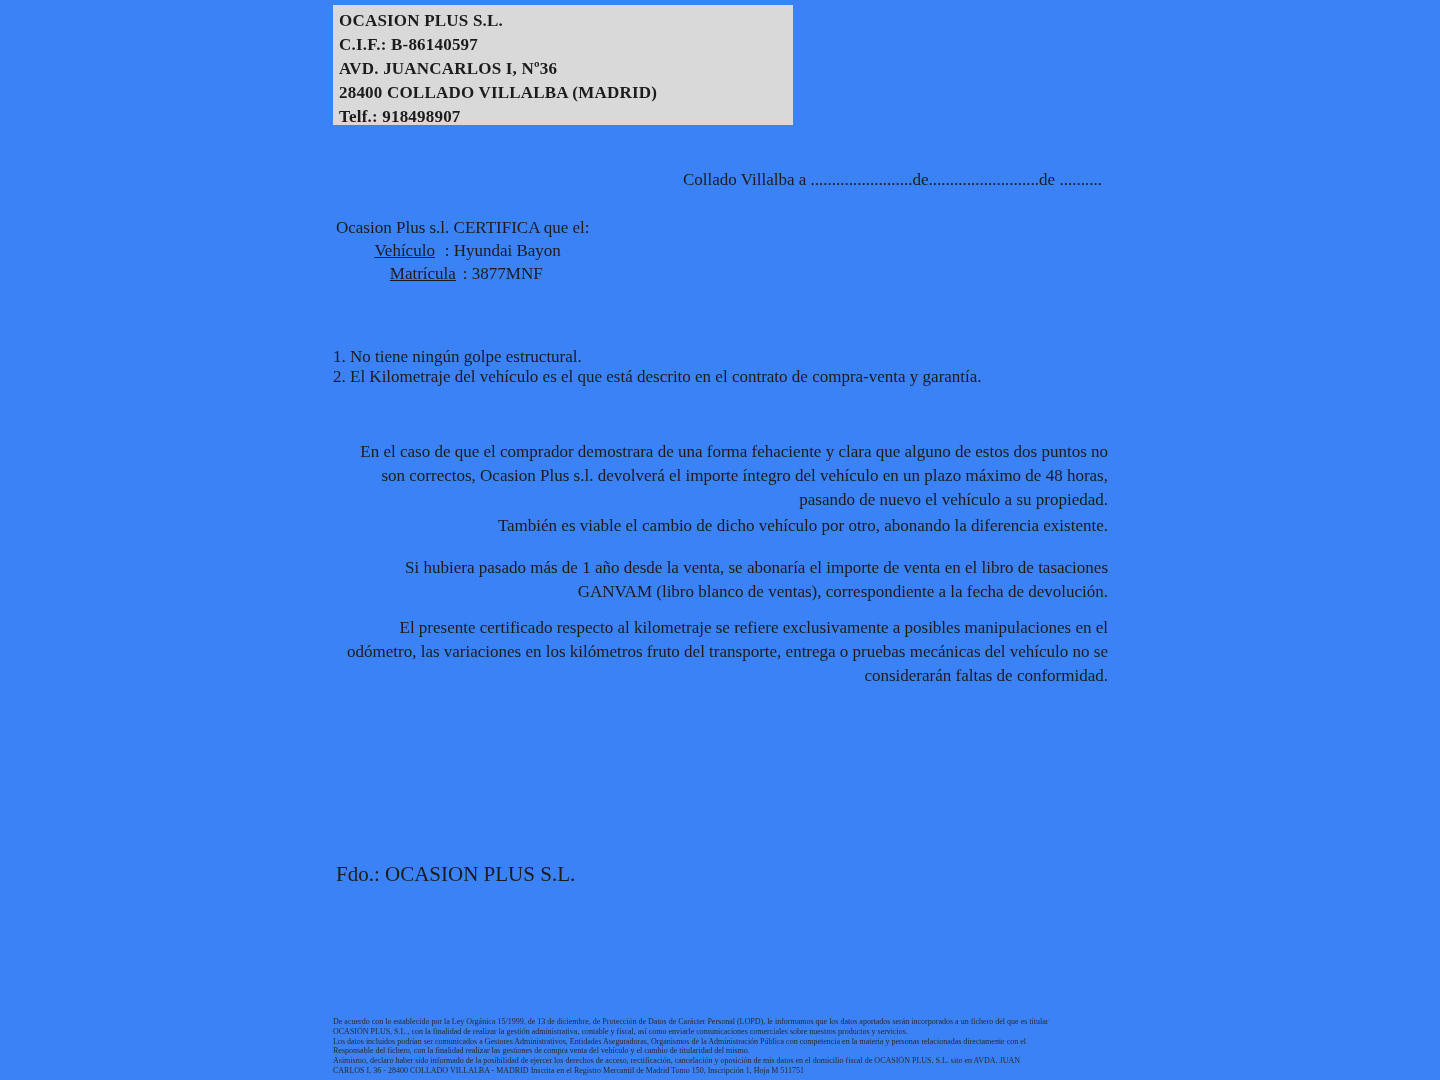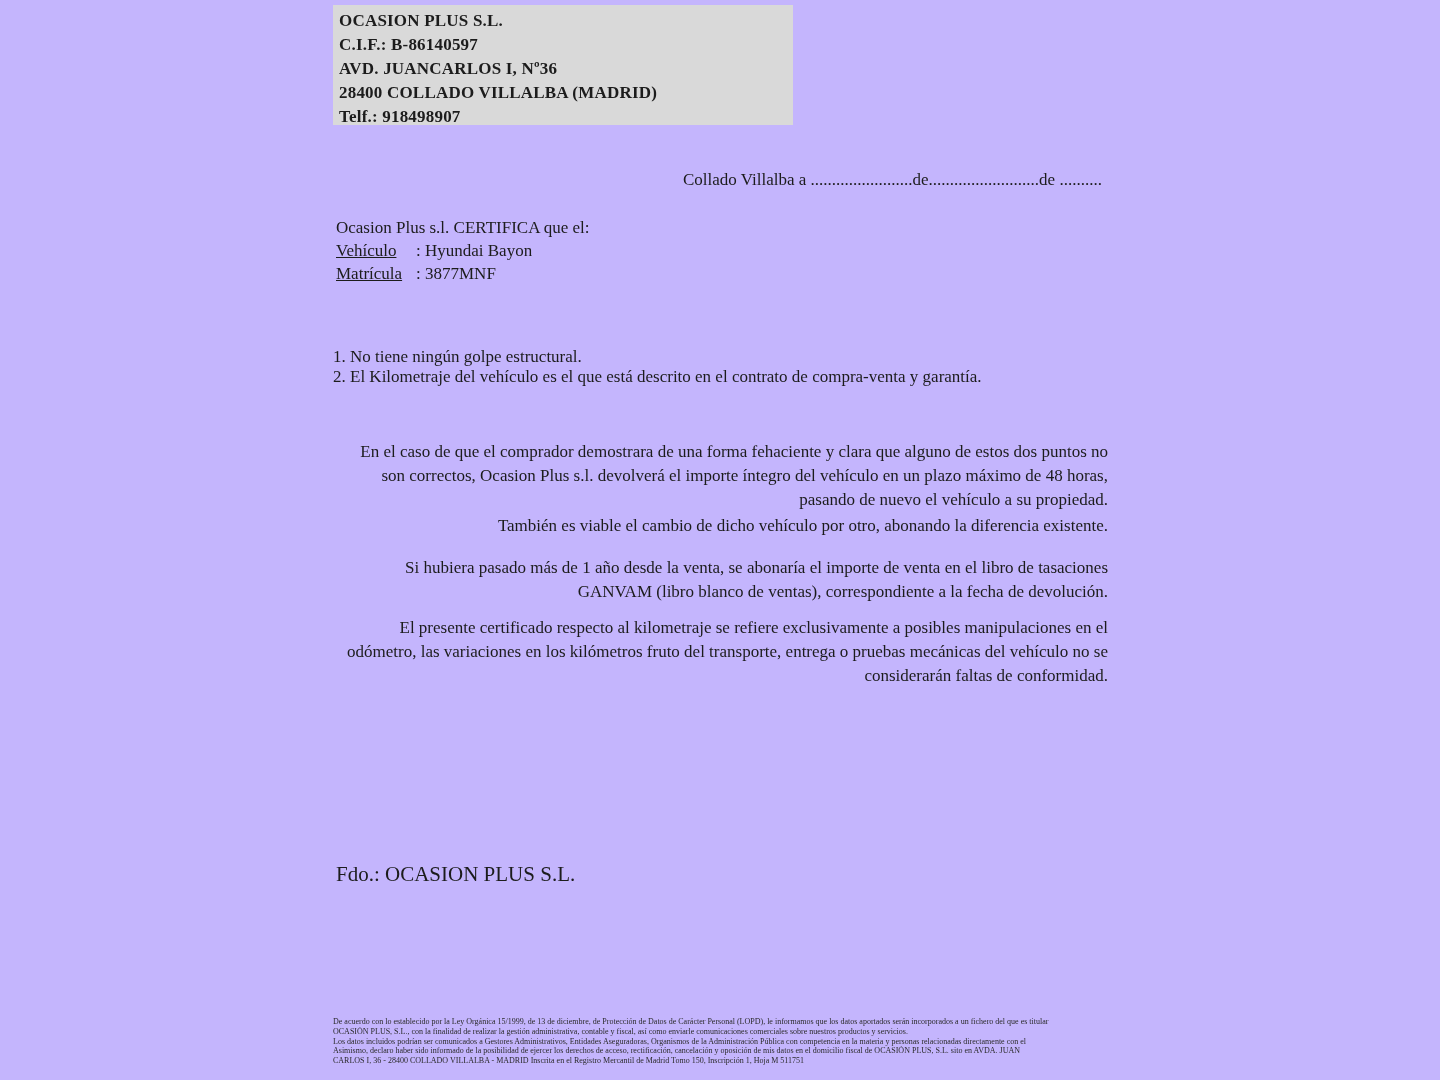--- a/index.html
+++ b/index.html
@@ -8,21 +8,21 @@
     font-family: "Liberation Serif", "DejaVu Serif", serif;
     color: #1c1c1c;
     width: 1440px;
     height: 1080px;
     position: relative;
     overflow: hidden;
   }
   .page {
     position: absolute;
     inset: 0;
-    background: #c4b5fd;
+    background: #3b82f6;
     padding-left: 8px;
   }
   
   .company-block {
     position: absolute;
     left: 333px;
     top: 5px;
     width: 460px;
     height: 120px;
     background: #d9d9d9;
@@ -44,20 +44,21 @@
     line-height: 24px;
     white-space: nowrap;
   }
   
   .cert-block {
     position: absolute;
     left: 336px;
     top: 216px;
     font-size: 17px;
     line-height: 23px;
+    text-align: center;
   }
   .cert-intro { white-space: nowrap; }
   .field-row { white-space: nowrap; }
   .field-label-box {
     display: inline-block;
     width: 80px;
   }
   .field-label { text-decoration: underline; }
   
   .clause {
@@ -135,17 +136,18 @@
   <div class="para para-2">También es viable el cambio de dicho vehículo por otro, abonando la diferencia existente.</div>
   <div class="para para-3">Si hubiera pasado más de 1 año desde la venta, se abonaría el importe de venta en el libro de tasaciones GANVAM (libro blanco de ventas), correspondiente a la fecha de devolución.</div>
   <div class="para para-4">El presente certificado respecto al kilometraje se refiere exclusivamente a posibles manipulaciones en el odómetro, las variaciones en los kilómetros fruto del transporte, entrega o pruebas mecánicas del vehículo no se considerarán faltas de conformidad.</div>
 
   <div class="signature">Fdo.: OCASION PLUS S.L.</div>
 
   <div class="legal-footer">
     <div class="fline">De acuerdo con lo establecido por la Ley Orgánica 15/1999, de 13 de diciembre, de Protección de Datos de Carácter Personal (LOPD), le informamos que los datos aportados serán incorporados a un fichero del que es titular</div>
     <div class="fline">OCASIÓN PLUS, S.L., con la finalidad de realizar la gestión administrativa, contable y fiscal, así como enviarle comunicaciones comerciales sobre nuestros productos y servicios.</div>
     <div class="fline">Los datos incluidos podrían ser comunicados a Gestores Administrativos, Entidades Aseguradoras, Organismos de la Administración Pública con competencia en la materia y personas relacionadas directamente con el</div>
+    <div class="fline">Responsable del fichero, con la finalidad realizar las gestiones de compra venta del vehículo y el cambio de titularidad del mismo.</div>
     <div class="fline">Asimismo, declaro haber sido informado de la posibilidad de ejercer los derechos de acceso, rectificación, cancelación y oposición de mis datos en el domicilio fiscal de OCASIÓN PLUS, S.L. sito en AVDA. JUAN</div>
     <div class="fline">CARLOS I, 36 - 28400 COLLADO VILLALBA - MADRID  Inscrita en el Registro Mercantil de Madrid Tomo 150, Inscripción 1, Hoja M 511751</div>
   </div>
 
 </div>
 
 </body></html>

